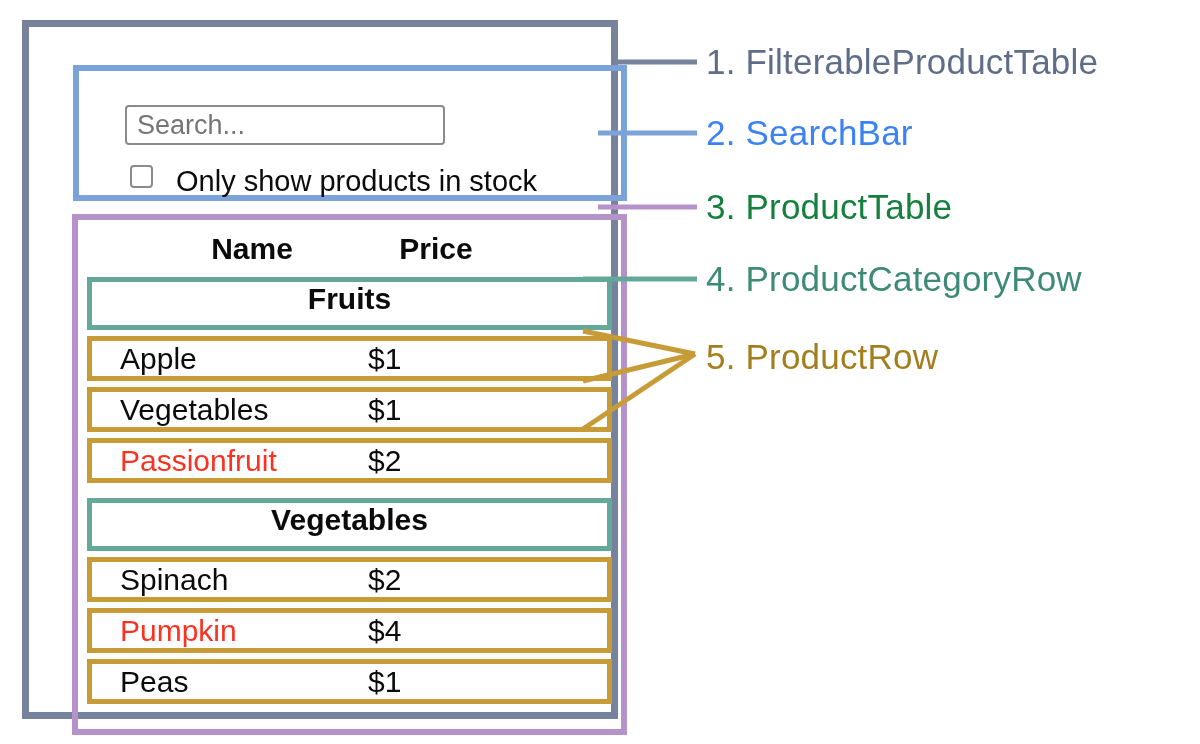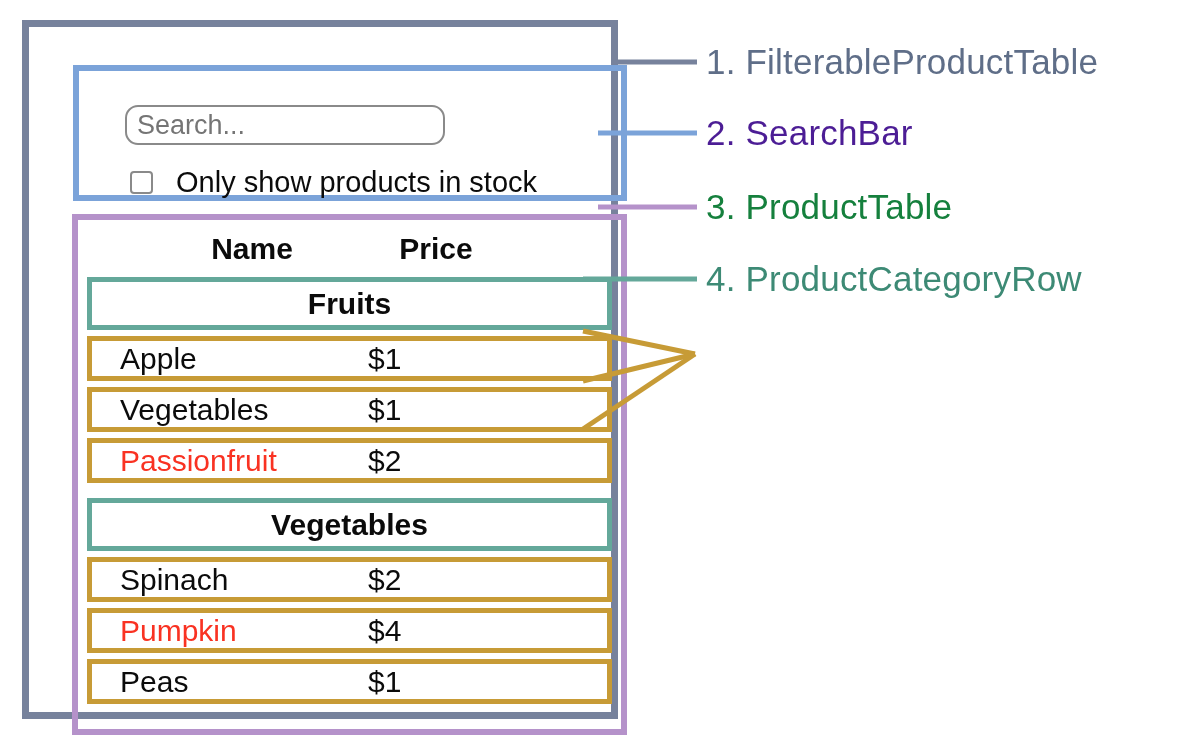--- a/index.html
+++ b/index.html
@@ -16,34 +16,34 @@
   body{font-family:"Liberation Sans",sans-serif}
   .stage{position:relative;width:1200px;height:744px;background:#ffffff;overflow:hidden}
 
   
   .outer-box{position:absolute;left:22px;top:20px;width:596px;height:699px;border:7px solid var(--c-outer)}
   .searchbar-box{position:absolute;left:44px;top:38px;width:554px;height:136px;border:6px solid var(--c-blue)}
   .product-table-box{position:absolute;left:43px;top:187px;width:555px;height:521px;border:6px solid var(--c-purple);padding:0 9px}
 
   
   .search-input{position:absolute;left:46px;top:34px;width:320px;height:40px;border:2px solid var(--c-input);
-    border-radius:13px;font-family:"Liberation Sans",sans-serif;font-size:27px;color:#333;padding:0 10px;outline:none}
+    border-radius:4px;font-family:"Liberation Sans",sans-serif;font-size:27px;color:#333;padding:0 10px;outline:none}
   .search-input::placeholder{color:#757575;opacity:1}
-  .stock-row{position:absolute;left:51px;top:94px;height:34px;display:flex;align-items:center;cursor:default}
+  .stock-row{position:absolute;left:51px;top:94px;height:34px;display:flex;align-items:flex-start;cursor:default}
   .checkbox{display:inline-block;width:23px;height:23px;border:2px solid #8a8a8a;border-radius:4px;background:#fff}
   .stock-label{margin-left:23px;font-size:29px;color:#0b0b0b;white-space:nowrap}
 
   
   .row-grid{display:grid;grid-template-columns:248px 120px;align-items:center}
   .thead{height:57px;padding-left:41px}
   .th{font-weight:bold;font-size:30px;color:#0b0b0b;text-align:center}
   .section{margin-bottom:15px}
   .section:last-child{margin-bottom:4px}
   .category-row{height:53px;border:5px solid var(--c-teal);margin-bottom:6px;
-    display:flex;align-items:center;justify-content:center;background:#fff}
+    display:flex;align-items:flex-start;justify-content:center;background:#fff}
   .category-label{font-weight:bold;font-size:30px;color:#0b0b0b}
   .product-row{height:45px;border:5px solid var(--c-gold);margin-bottom:6px;padding-left:28px;background:#fff}
   .cell{font-size:30px;color:#0b0b0b;text-align:left;white-space:nowrap}
   .cell.red{color:var(--c-red)}
 
   
   .connectors{position:absolute;left:0;top:0;width:1200px;height:744px;pointer-events:none}
   .ln-outer{stroke:var(--c-outer)}
   .ln-blue{stroke:var(--c-blue)}
   .ln-purple{stroke:var(--c-purple)}
@@ -120,17 +120,18 @@
     <line class="ln-blue" x1="598" y1="133" x2="697" y2="133"></line>
     <line class="ln-purple" x1="598" y1="207" x2="697" y2="207"></line>
     <line class="ln-teal" x1="583" y1="279" x2="697" y2="279"></line>
     <line class="ln-gold" x1="583" y1="331" x2="695" y2="354"></line>
     <line class="ln-gold" x1="583" y1="381" x2="695" y2="354"></line>
     <line class="ln-gold" x1="583" y1="429" x2="695" y2="354"></line>
   </svg>
 
   <div class="legend" id="legend">
       <div class="legend-item" style="top: 62px; color: rgb(95, 110, 136); text-align: center;">1. FilterableProductTable</div>
-      <div class="legend-item" style="top: 133px; color: #4c1d95;">2. SearchBar</div>
+      <div class="legend-item" style="top: 133px; color: #3b82f6;">2. SearchBar</div>
       <div class="legend-item" style="top: 207px; color: #15803d;">3. ProductTable</div>
       <div class="legend-item" style="top: 279px; color: rgb(61, 138, 117);">4. ProductCategoryRow</div>
+      <div class="legend-item" style="top: 357px; color: rgb(163, 126, 30);">5. ProductRow</div>
     </div>
 </div>
 
 </body></html>

